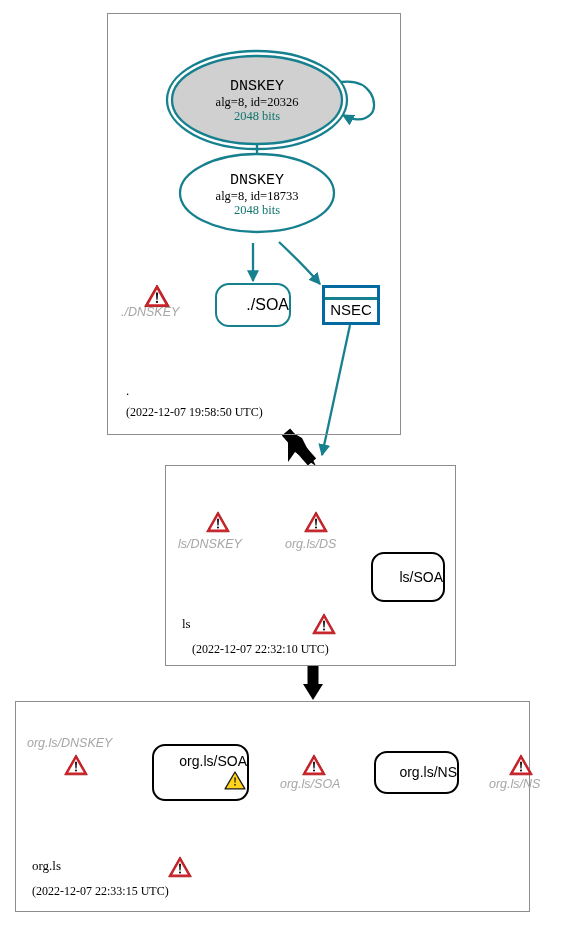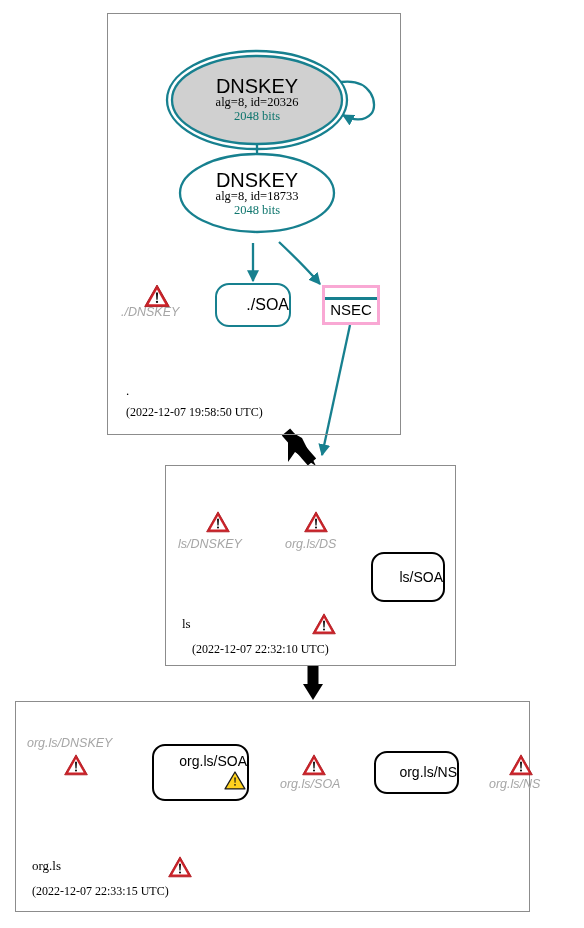--- a/index.html
+++ b/index.html
@@ -9,26 +9,26 @@
   svg.layer{position:absolute;left:0;top:0;width:584px;height:928px;overflow:visible;}
   .zonebox{position:absolute;border:1px solid #8c8c8c;background:transparent;box-sizing:border-box;}
   .zname{position:absolute;font-family:"Liberation Serif", serif;font-size:13px;color:#000;white-space:nowrap;}
   .zdate{position:absolute;font-family:"Liberation Serif", serif;font-size:12px;color:#000;white-space:nowrap;}
   .glabel{position:absolute;font-family:"Liberation Sans", sans-serif;font-style:italic;
           font-size:12.5px;color:#a6a6a6;white-space:nowrap;}
   .nodebox{position:absolute;box-sizing:border-box;display:flex;flex-direction:column;
            align-items:flex-end;justify-content:center;}
   .rrbox{border:2.2px solid #000;border-radius:13px;background:#fff;}
   .rrbox .t{font-family:"Liberation Sans", sans-serif;font-size:14px;color:#000;line-height:1.05;}
-  .nsecbox{position:absolute;box-sizing:border-box;border:3px solid #f9a8d4;background:#fff;}
+  .nsecbox{position:absolute;box-sizing:border-box;border:3px solid #0369a1;background:#fff;}
   .nsechdr{height:9px;border-bottom:3px solid #17808f;}
   .nsectxt{font-family:"Liberation Sans", sans-serif;font-size:15px;color:#000;
            text-align:center;line-height:20px;}
   .keytxt{position:absolute;text-align:center;white-space:nowrap;pointer-events:none;}
-  .keytxt .l1{font-family:Liberation Sans, sans-serif;font-size:20px;color:#000;display:block;line-height:17px;}
+  .keytxt .l1{font-family:Liberation Mono, monospace;font-size:15px;color:#000;display:block;line-height:17px;}
   .keytxt .l2{font-family:"Liberation Serif", serif;font-size:12.5px;color:#000;display:block;line-height:14px;}
   .keytxt .l3{font-family:"Liberation Serif", serif;font-size:12.5px;color:#0f766e;display:block;line-height:14px;}
   .warn{position:absolute;}
 </style>
 </head>
 <body>
 
 <div class="canvas">
 
   <svg class="layer">

